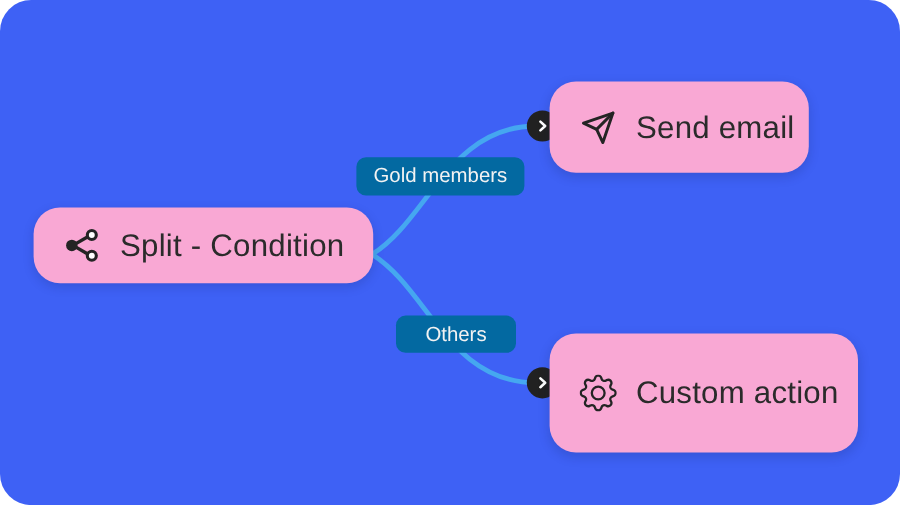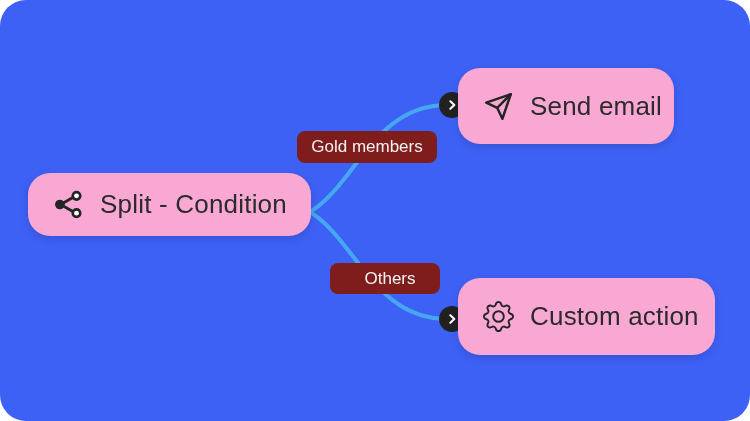--- a/index.html
+++ b/index.html
@@ -48,36 +48,36 @@
   }
   .card .node-icon { width: 31px; height: 31px; flex: 0 0 auto; display: block; }
   .card .node-label {
     font-size: 26px;
     color: #2B2B2B;
     letter-spacing: 0.2px;
     white-space: nowrap;
   }
   .split-card  { left: 28px;  top: 173px; width: 283px; height: 63px; }
   .send-card   { left: 458px; top: 68px;  width: 216px; height: 76px; }
-  .custom-card { left: 458px; top: 278px; width: 257px; height: 77px; }
+  .custom-card { left: 458px; top: 278px; width: 257px; height: 99px; }
 
   .branch-label {
     position: absolute;
-    background: #7f1d1d;
+    background: #0369a1;
     border-radius: 8px;
     z-index: 4;
     display: flex;
     align-items: center;
     justify-content: center;
     color: #F2F2F2;
     font-size: 17px;
     white-space: nowrap;
   }
   .gold-label   { left: 297px; top: 131px; width: 140px; height: 32px; }
-  .others-label { left: 330px; top: 263px; width: 100px; height: 31px; padding-left: 10px; }
+  .others-label { left: 330px; top: 263px; width: 100px; height: 31px; }
 
   .badge-send   { left: 439px; top: 92px; }
   .badge-custom { left: 439px; top: 306px; }
 </style>
 </head>
 <body>
 
 <div class="canvas">
 
   <svg class="connectors" viewBox="0 0 750 421" fill="none">

